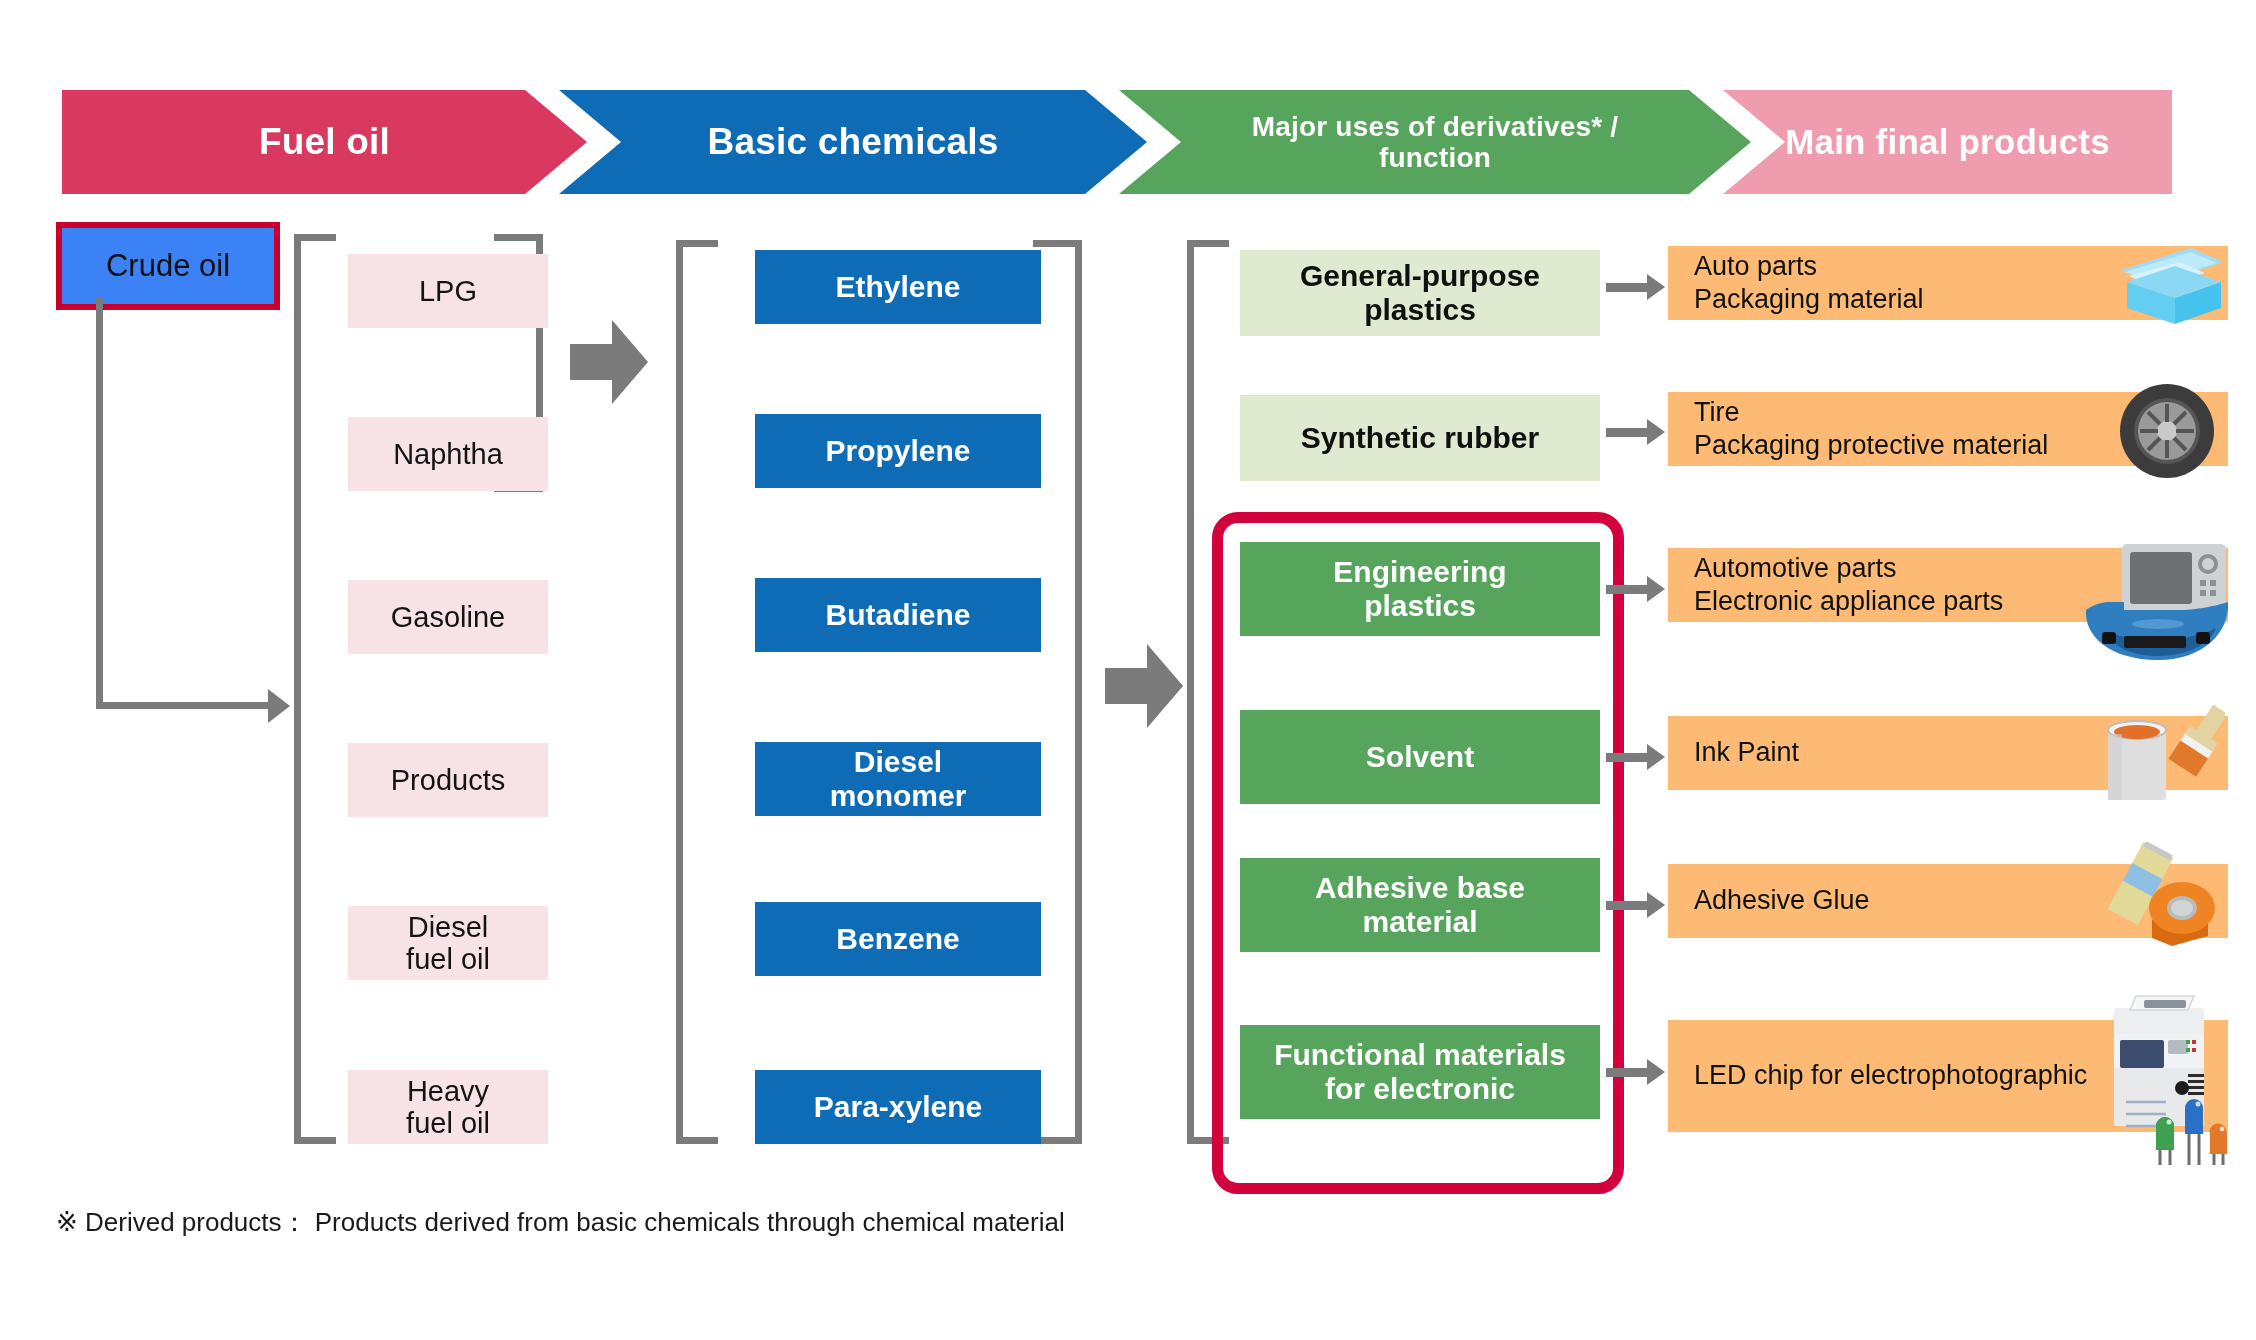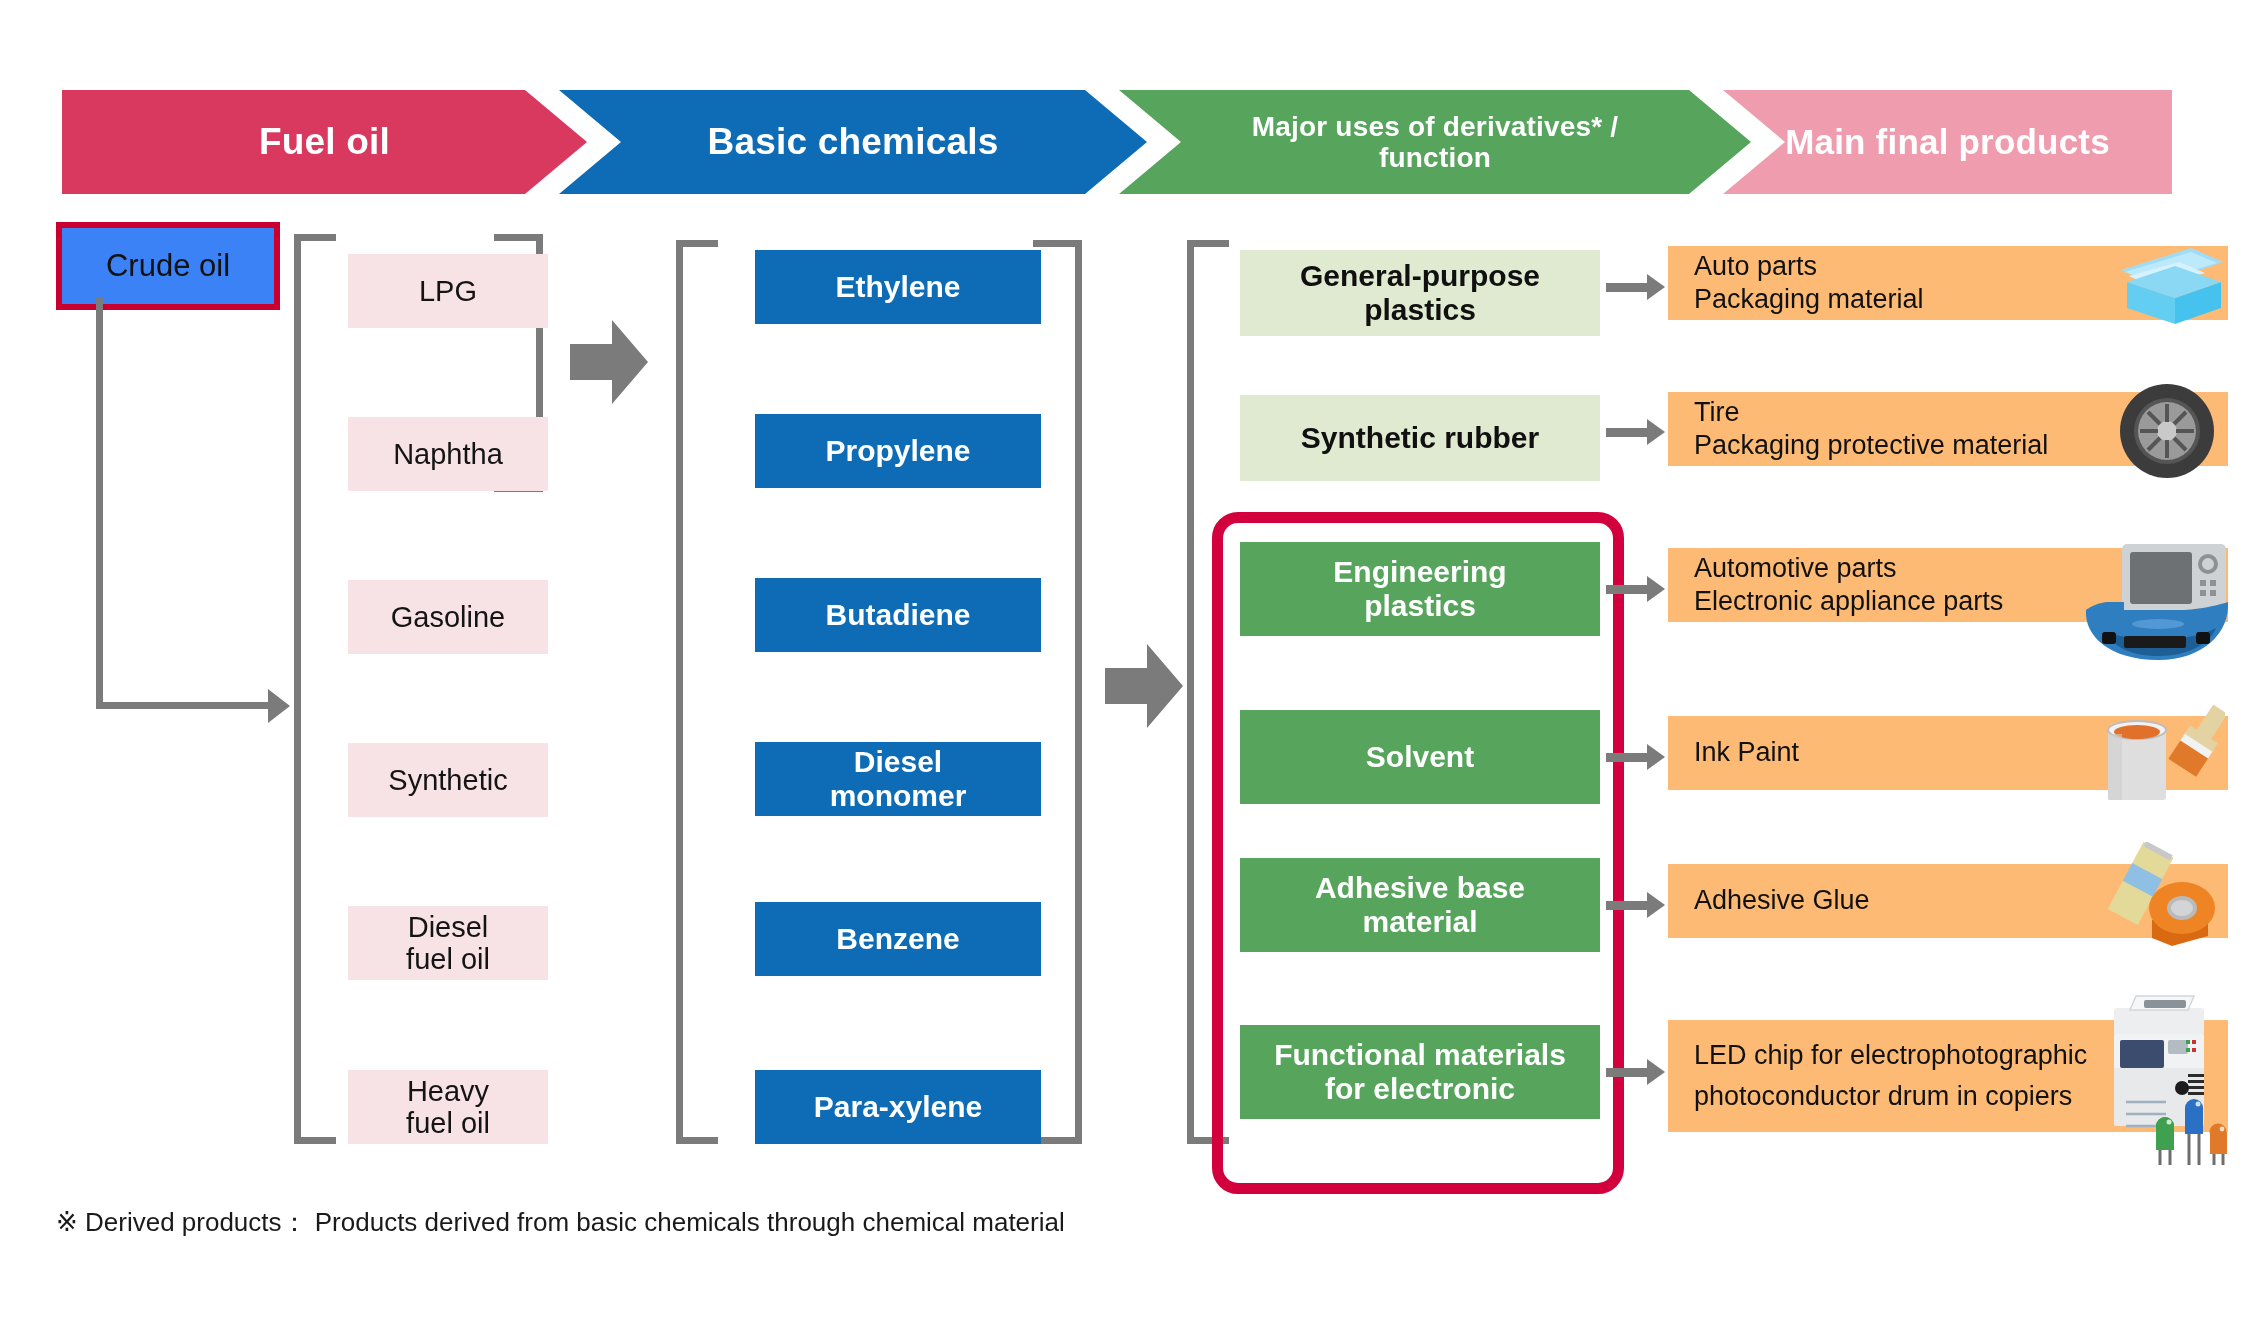--- a/index.html
+++ b/index.html
@@ -106,21 +106,21 @@
 <div class="box fuel" style="left:348px;top:254px;">
     <span>LPG</span>
   </div>
 <div class="box fuel" style="left:348px;top:417px;">
     <span>Naphtha</span>
   </div>
 <div class="box fuel" style="left:348px;top:580px;">
     <span>Gasoline</span>
   </div>
 <div class="box fuel" style="left:348px;top:743px;">
-    <span>Synthetic</span>
+    <span>Products</span>
   </div>
 <div class="box fuel" style="left:348px;top:906px;">
   <span>
       <span style="display:block">Diesel</span>
         <span style="display:block">fuel oil</span>
     </span>
 </div>
 <div class="box fuel" style="left:348px;top:1070px;">
   <span>
       <span style="display:block">Heavy</span>
@@ -224,21 +224,20 @@
 </div>
 <div class="prod" style="left:1668px;top:716px;">
   <span>Ink  Paint</span>
 </div>
 <div class="prod" style="left:1668px;top:864px;">
   <span>Adhesive   Glue</span>
 </div>
 <div class="prod" style="left:1668px;top:1020px;height:112px;">
   <span>
       <span style="display:block">LED chip for electrophotographic</span>
-        <span style="display:block;margin-top:8px">photoconductor drum in copiers</span>
     </span>
 </div>
 
 <div class="icon" style="left:2105px;top:232px;">
 <svg width="120" height="95" viewBox="0 0 120 95">
   <polygon points="16,38 86,16 118,30 50,54" fill="#9fdcf7"></polygon>
   <polygon points="20,40 86,20 112,31 48,50" fill="#bdeafb"></polygon>
   <polygon points="24,44 74,30 100,41 50,56" fill="#d6f2fd"></polygon>
   <path d="M22,50 L70,66 L70,92 L22,76 Z" fill="#63cdf2"></path>
   <path d="M70,66 L116,50 L116,76 L70,92 Z" fill="#46c2ee"></path>

